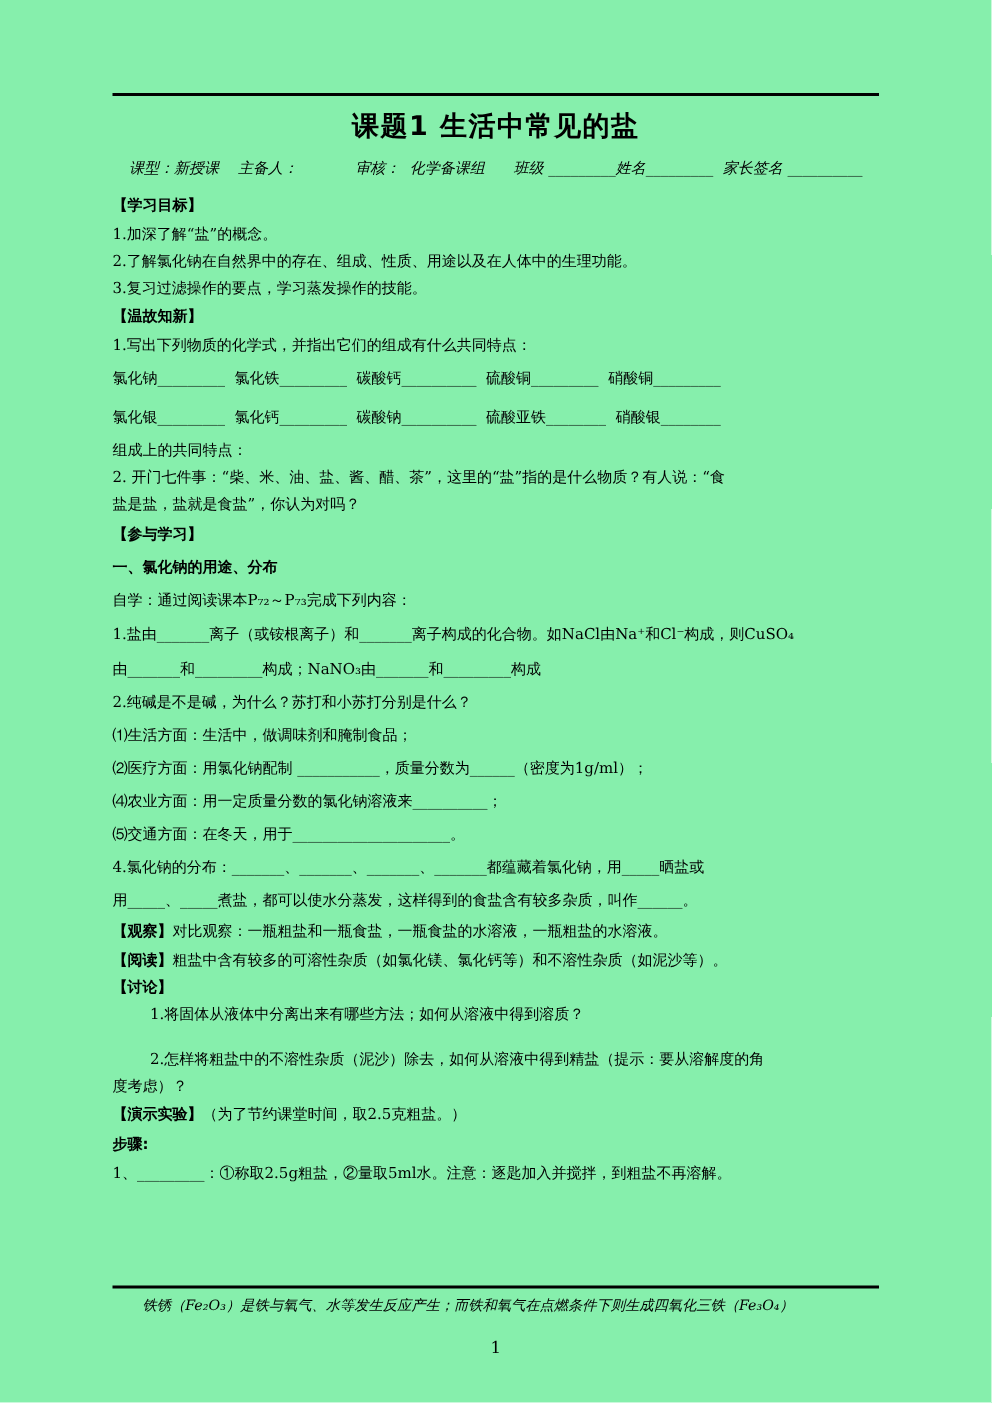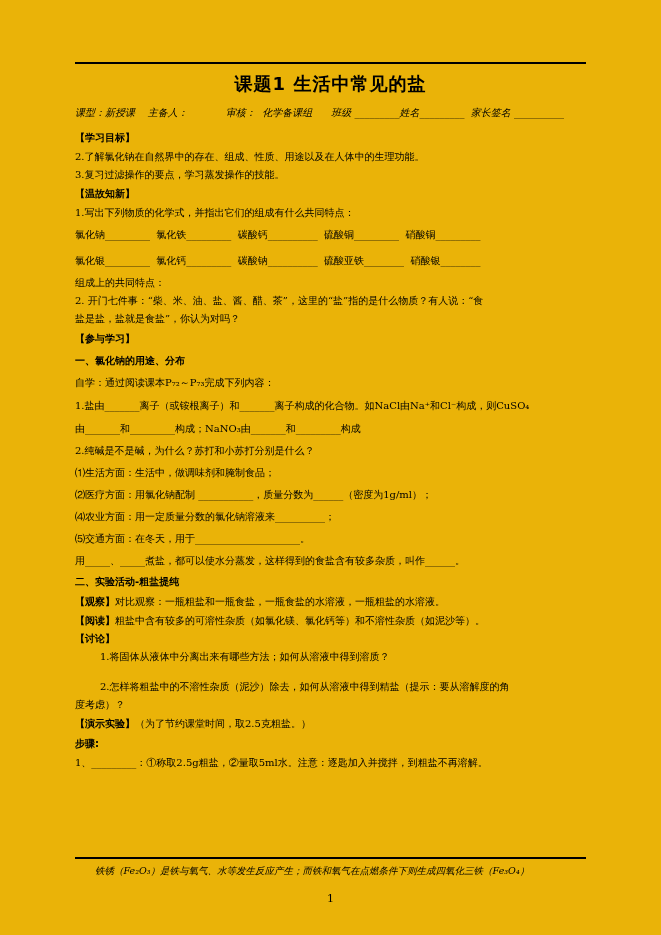--- a/index.html
+++ b/index.html
@@ -1,21 +1,21 @@
 <!DOCTYPE html>
 <html><head>
 <meta charset="utf-8">
 <style>
   * { box-sizing: border-box; }
   html, body { margin: 0; padding: 0; background: #ffffff; }
   .page {
     position: relative;
     width: 661px;
     height: 935px;
-    background: #eab308;
+    background: #86efac;
     color: #000000;
     font-family: "DejaVu Serif", "Liberation Serif", serif;
     overflow: hidden;
   }
   .rule { position: absolute; left: 75px; width: 511px; height: 2px; background: #000; }
   .rule-top { top: 62px; }
   .rule-bottom { top: 857px; }
   .content { position: absolute; left: 75px; top: 70px; width: 511px; }
   .title {
     font-family: "DejaVu Sans", "Liberation Sans", sans-serif;
@@ -24,20 +24,21 @@
     text-align: center;
     margin: 2px 0 10px 0;
     letter-spacing: 1px;
   }
   .meta {
     font-style: italic;
     font-size: 10px;
     line-height: 14px;
     margin: 0 0 8px 0;
     white-space: pre-wrap;
+    text-align: center;
   }
   p { margin: 0; font-size: 10px; white-space: pre-wrap; }
   .h { font-family: "DejaVu Sans", "Liberation Sans", sans-serif; font-weight: bold; }
   .s18 { line-height: 18px; }
   .s19 { line-height: 19px; }
   .s20 { line-height: 20px; }
   .s21 { line-height: 21px; }
   .s22 { line-height: 22px; }
   .s23 { line-height: 23px; }
   .s26 { line-height: 26px; }
@@ -67,20 +68,21 @@
 <body>
 
 <div class="page">
   <div class="rule rule-top"></div>
 
   <div class="content">
     <h1 class="title">课题1 生活中常见的盐</h1>
     <p class="meta">课型：新授课    主备人：            审核：  化学备课组      班级 _________姓名_________  家长签名 __________</p>
 
     <p class="h s20">【学习目标】</p>
+    <p class="s18">1.加深了解“盐”的概念。</p>
     <p class="s18">2.了解氯化钠在自然界中的存在、组成、性质、用途以及在人体中的生理功能。</p>
     <p class="s18">3.复习过滤操作的要点，学习蒸发操作的技能。</p>
 
     <p class="h s20">【温故知新】</p>
     <p class="s18">1.写出下列物质的化学式，并指出它们的组成有什么共同特点：</p>
     <p class="s26">氯化钠_________  氯化铁_________  碳酸钙__________  硫酸铜_________  硝酸铜_________</p>
     <p class="s26">氯化银_________  氯化钙_________  碳酸钠__________  硫酸亚铁________  硝酸银________</p>
     <p class="s18">组成上的共同特点：</p>
     <p class="s18">2. 开门七件事：“柴、米、油、盐、酱、醋、茶”，这里的“盐”指的是什么物质？有人说：“食</p>
     <p class="s18">盐是盐，盐就是食盐”，你认为对吗？</p>
@@ -88,23 +90,23 @@
     <p class="h s22">【参与学习】</p>
     <p class="h s22">一、氯化钠的用途、分布</p>
     <p class="s22">自学：通过阅读课本P₇₂～P₇₃完成下列内容：</p>
     <p class="s23">1.盐由_______离子（或铵根离子）和_______离子构成的化合物。如NaCl由Na⁺和Cl⁻构成，则CuSO₄</p>
     <p class="s23">由_______和_________构成；NaNO₃由_______和_________构成</p>
     <p class="s22">2.纯碱是不是碱，为什么？苏打和小苏打分别是什么？</p>
     <p class="s22">⑴生活方面：生活中，做调味剂和腌制食品；</p>
     <p class="s22">⑵医疗方面：用氯化钠配制 ___________，质量分数为______（密度为1g/ml）；</p>
     <p class="s22">⑷农业方面：用一定质量分数的氯化钠溶液来__________；</p>
     <p class="s22">⑸交通方面：在冬天，用于_____________________。</p>
+    <p class="s22">4.氯化钠的分布：_______、_______、_______、_______都蕴藏着氯化钠，用_____晒盐或</p>
     <p class="s22">用_____、_____煮盐，都可以使水分蒸发，这样得到的食盐含有较多杂质，叫作______。</p>
 
-    <p class="h s20">二、实验活动-粗盐提纯</p>
     <p class="s19"><span class="h">【观察】</span><span>对比观察：一瓶粗盐和一瓶食盐，一瓶食盐的水溶液，一瓶粗盐的水溶液。</span></p>
     <p class="s19"><span class="h">【阅读】</span><span>粗盐中含有较多的可溶性杂质（如氯化镁、氯化钙等）和不溶性杂质（如泥沙等）。</span></p>
     <p class="h s18">【讨论】</p>
     <p class="s18 ind">1.将固体从液体中分离出来有哪些方法；如何从溶液中得到溶质？</p>
     <div class="gap"></div>
     <p class="s18 ind">2.怎样将粗盐中的不溶性杂质（泥沙）除去，如何从溶液中得到精盐（提示：要从溶解度的角</p>
     <p class="s18">度考虑）？</p>
     <p class="s19"><span class="h">【演示实验】</span><span>（为了节约课堂时间，取2.5克粗盐。）</span></p>
     <p class="h s21">步骤:</p>
     <p class="s18">1、_________：①称取2.5g粗盐，②量取5ml水。注意：逐匙加入并搅拌，到粗盐不再溶解。</p>

